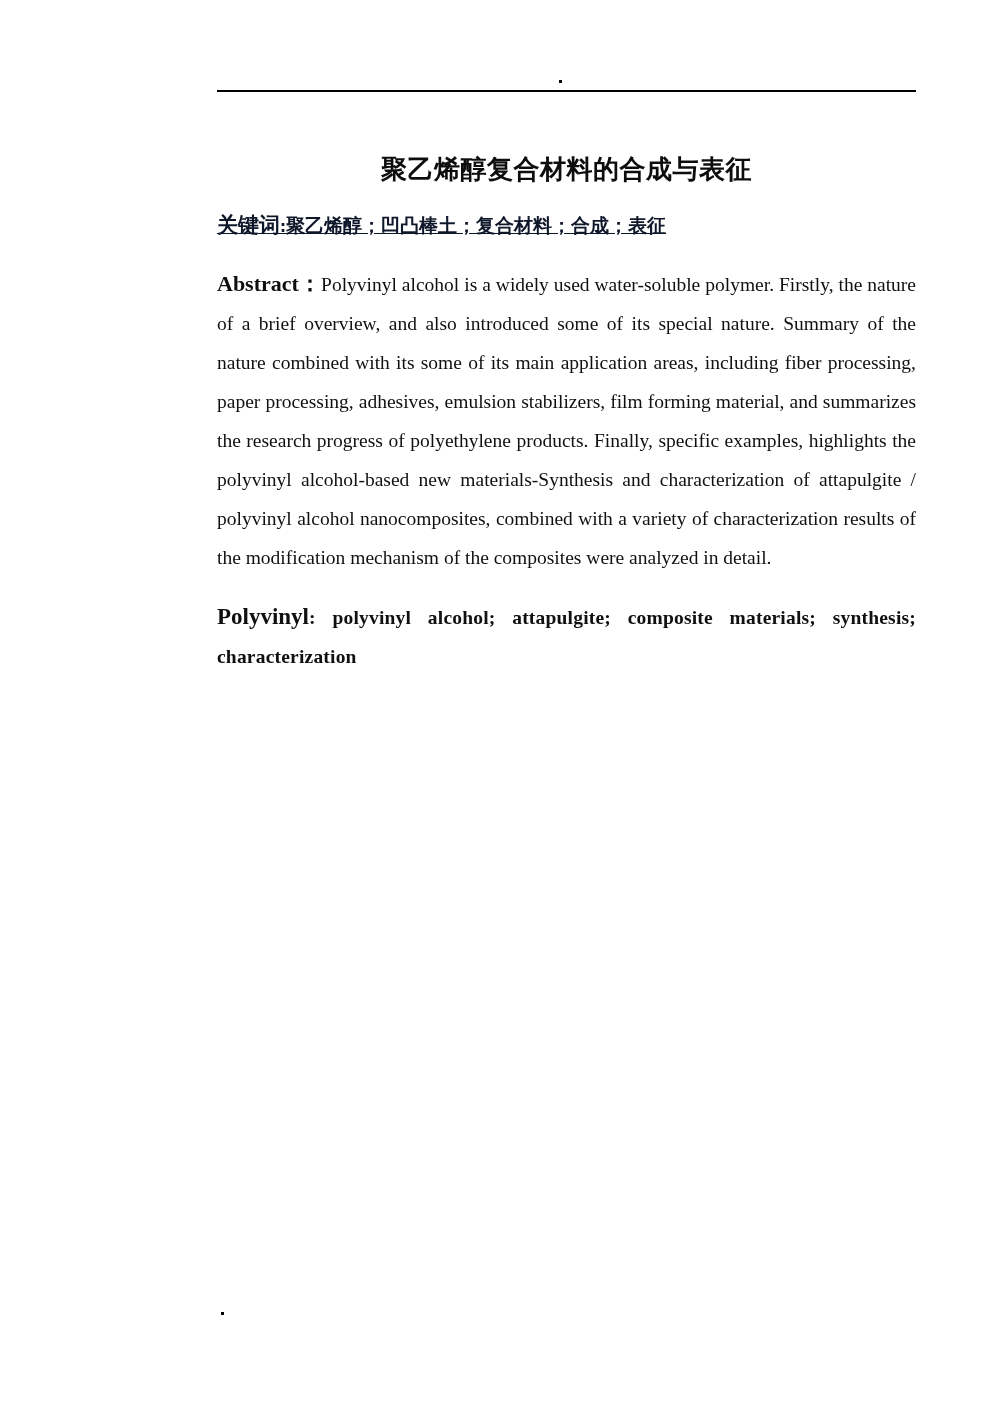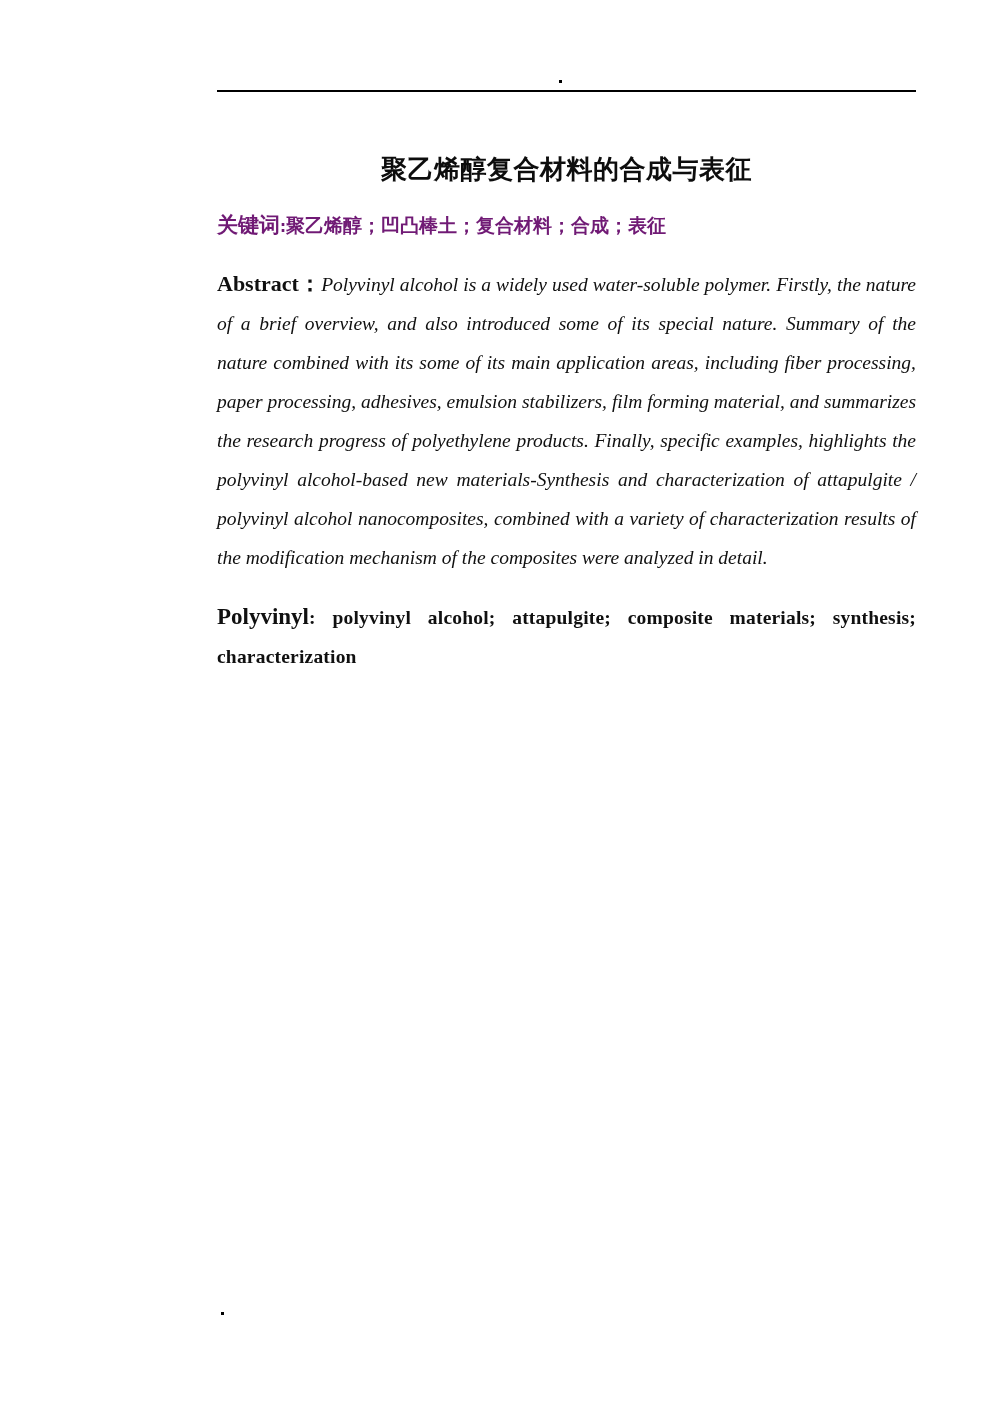--- a/index.html
+++ b/index.html
@@ -90,21 +90,22 @@
     font-family: "DejaVu Sans", "Liberation Sans", sans-serif;
     font-weight: normal;
     font-size: 18px;
   }
 
   
   .cn-keywords {
     margin-top: 22px;
     font-size: 19px;
     line-height: 34px;
-    color: #701a75;
+    color: #0f172a;
+    text-decoration: underline;
   }
 
   .cn-kw-label {
     font-family: "DejaVu Sans", "Liberation Sans", sans-serif;
     font-weight: bold;
     font-size: 21px;
   }
 
   .cn-kw-body {
     font-family: "DejaVu Serif", "Liberation Serif", serif;
@@ -123,21 +124,20 @@
   }
 
   .en-label {
     font-family: "Liberation Serif", "DejaVu Serif", serif;
     font-weight: bold;
     font-size: 22px;
   }
 
   .en-abstract-body {
     font-family: "Liberation Serif", "DejaVu Serif", serif;
-    font-style: italic;
   }
 
   
   .en-keywords {
     margin-top: 14px;
     font-family: "Liberation Serif", "DejaVu Serif", serif;
     font-size: 19.5px;
     line-height: 39px;
     text-align: justify;
     color: #101010;

